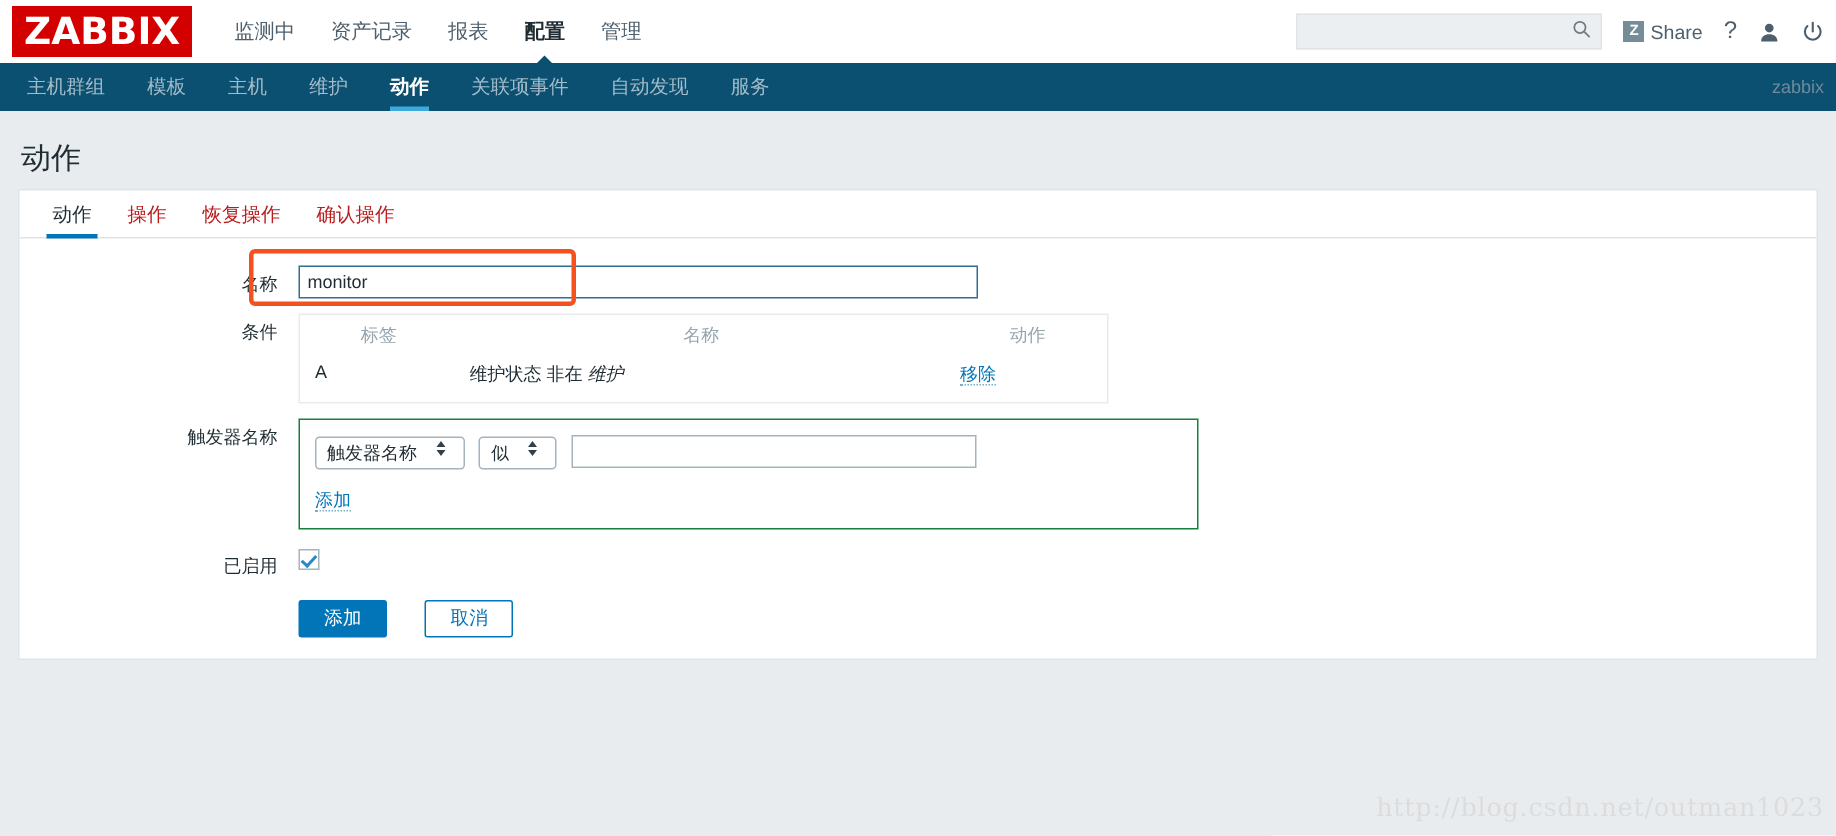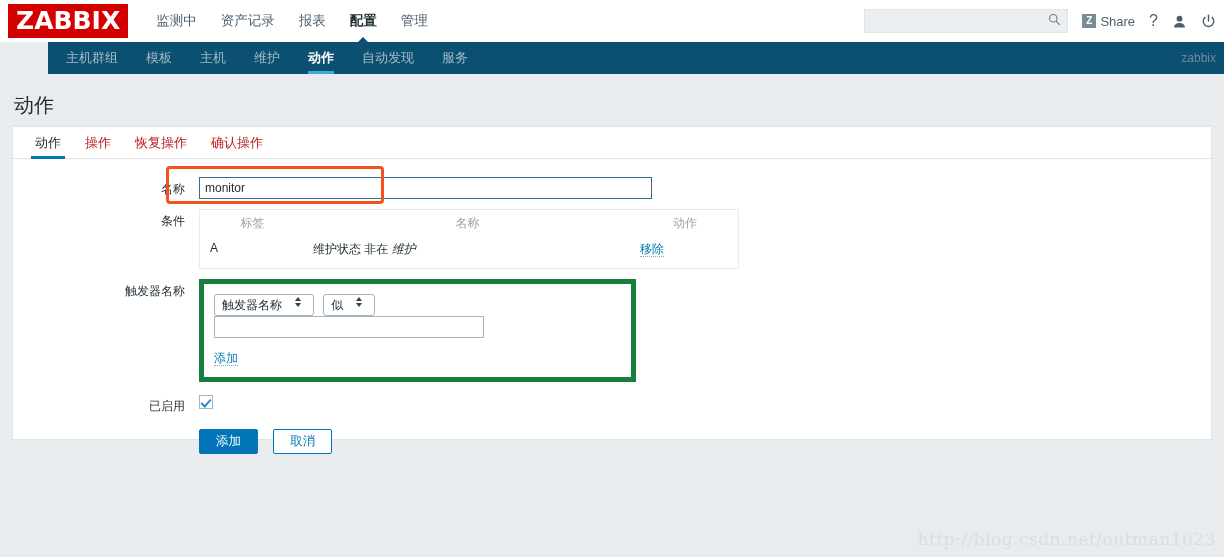--- a/index.html
+++ b/index.html
@@ -111,21 +111,20 @@
   }
   .qmark { font-size: 16px; color: #4d5f6d; }
 
   
   .subnav {
     height: 32px;
     background: #0b4f71;
     display: flex;
     align-items: stretch;
     position: relative;
-    margin-left: 48px;
   }
   .subnav a {
     color: #a3bcca;
     text-decoration: none;
     font-size: 13px;
     padding: 0 14px;
     line-height: 32px;
     position: relative;
   }
   .subnav a:first-child { margin-left: 4px; }
@@ -254,22 +253,22 @@
   .col-action { width: 90px; }
   .ital { font-style: italic; }
   a.dotted {
     color: #0275b8;
     text-decoration: none;
     border-bottom: 1px dotted #7dacc7;
   }
 
   
   .newcond-box {
-    width: 437px;
-    border: 5px solid #15803d;
+    width: 600px;
+    border: 1px solid #15803d;
     box-sizing: border-box;
     padding: 10px;
   }
   .selwrap {
     position: relative;
     display: inline-block;
     margin-right: 6px;
     vertical-align: middle;
   }
   select.zsel {
@@ -340,21 +339,21 @@
   }
   .btn-primary {
     background: #0275b8;
     border: 1px solid #0275b8;
     color: #ffffff;
   }
   .btn-secondary {
     background: #ffffff;
     border: 1px solid #0275b8;
     color: #0275b8;
-    margin-left: 12px;
+    margin-left: 22px;
   }
 
   
   .annot {
     position: absolute;
     left: 166px;
     top: 166px;
     width: 218px;
     height: 38px;
     border: 3px solid #f4511e;
@@ -422,20 +421,21 @@
     </a>
   </div>
 </div>
 
 <nav class="subnav">
   <a href="#">主机群组</a>
   <a href="#">模板</a>
   <a href="#">主机</a>
   <a href="#">维护</a>
   <a href="#" class="selected">动作</a>
+  <a href="#">关联项事件</a>
   <a href="#">自动发现</a>
   <a href="#">服务</a>
   <span class="subnav-user">zabbix</span>
 </nav>
 
 <div class="page-title">动作</div>
 
 <div class="card">
 
   <div class="tabs">

